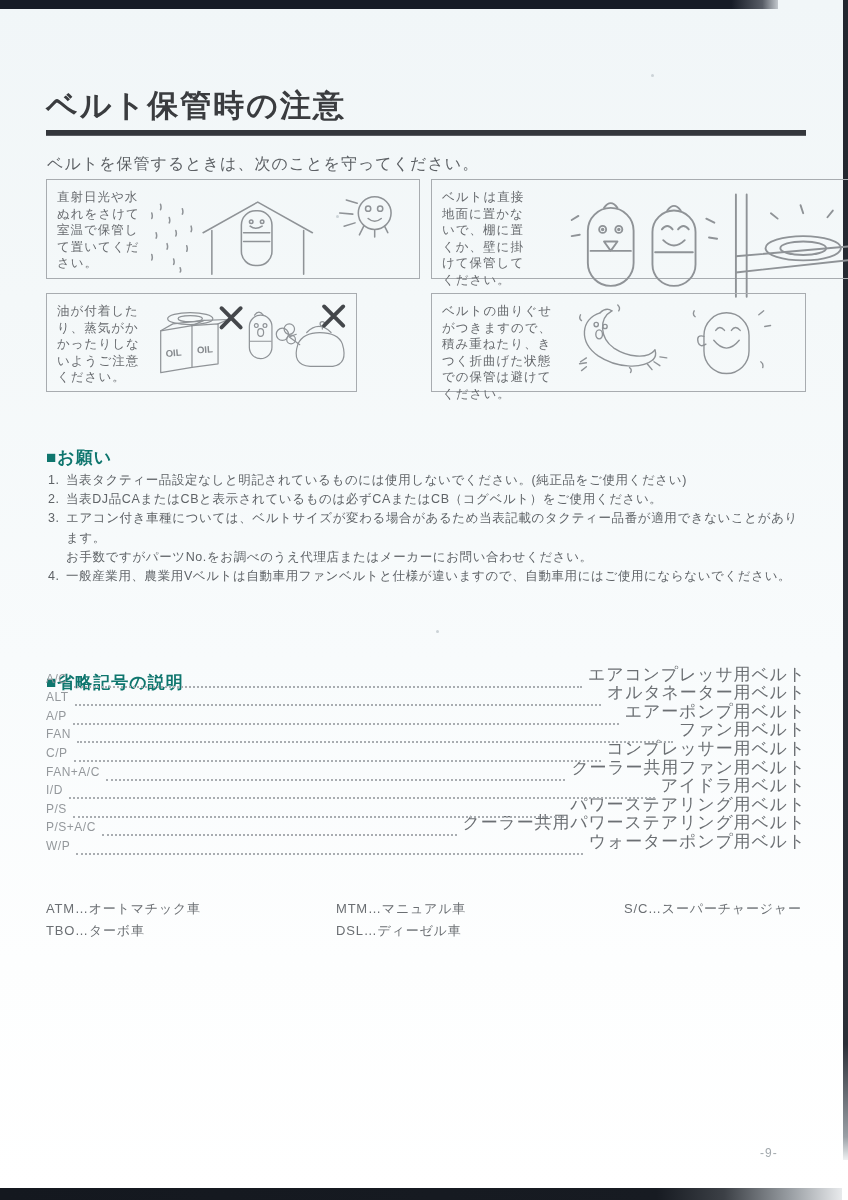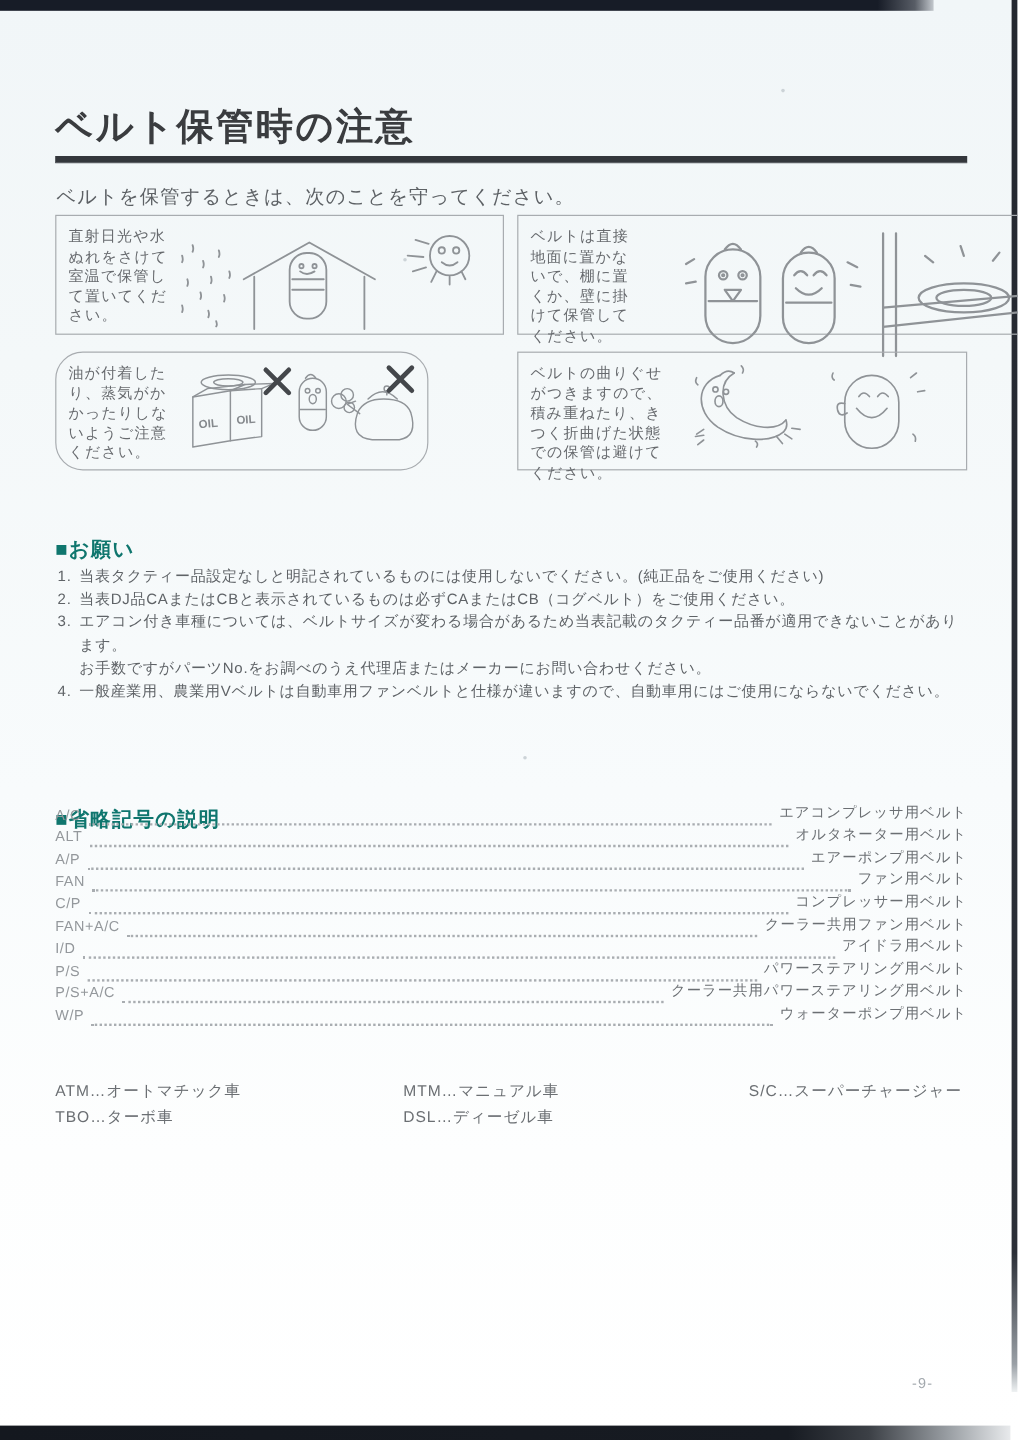--- a/index.html
+++ b/index.html
@@ -28,21 +28,21 @@
 
   .intro{left:47px;top:154px;font-size:16px;color:#5d6165;letter-spacing:1px;}
 
   
   .cbox{border:1px solid #a8acb0;background:transparent;display:flex;align-items:flex-start;
     padding:9px 8px 6px 10px;box-sizing:border-box;}
   .cbox .txt{font-size:12.5px;line-height:16.5px;color:#676a6e;letter-spacing:1px;}
   .cbox svg{flex:1 1 auto;display:block;}
   .b1{left:46px;top:179px;width:374px;height:100px;}
   .b2{left:431px;top:179px;width:442px;height:100px;}
-  .b3{left:46px;top:293px;width:311px;height:99px;border-radius:23px;}
+  .b3{left:46px;top:293px;width:311px;height:99px;}
   .b4{left:431px;top:293px;width:375px;height:99px;}
   .b1 .txt{width:114px;}
   .b2 .txt{width:118px;}
   .b3 .txt{width:142px;}
   .b4 .txt{width:170px;}
   .sketch{stroke:#8f9397;fill:none;stroke-width:1.4;stroke-linecap:round;stroke-linejoin:round;}
   .xmark{stroke:#44474b;stroke-width:4.5;stroke-linecap:round;}
   .oil-label{fill:#85898d;font-size:11px;font-weight:bold;font-family:"Liberation Sans",sans-serif;}
 
   
@@ -55,21 +55,21 @@
   .req-item .body{flex:1;}
   .req-item .body span{display:block;}
 
   
   .abbr-head{left:46px;top:644px;margin-top:27px;}
   .abbr-rows{left:46px;top:667px;width:760px;}
   .abbr-row{display:flex;align-items:flex-end;height:18.6px;}
   .abbr-row .code{font-size:12px;color:#94989c;letter-spacing:0.5px;flex:0 0 auto;}
   .abbr-row .leader{flex:1 1 auto;border-bottom:2px dotted #a9adb1;margin:0 6px;
     transform:translateY(2px);}
-  .abbr-row .desc{font-size:12px;color:#6b6f73;letter-spacing:0.8px;flex:0 0 auto;}
+  .abbr-row .desc{font-size:17px;color:#6b6f73;letter-spacing:0.8px;flex:0 0 auto;}
 
   
   .veh{top:898px;font-size:13px;color:#6b6f73;letter-spacing:0.8px;line-height:22px;}
   .veh-col1{left:46px;}
   .veh-col2{left:336px;}
   .veh-col3{left:624px;}
   .veh div{white-space:nowrap;}
 
   .page-num{left:760px;top:1146px;font-size:12px;color:#a2a8ad;letter-spacing:1px;}
 </style>

